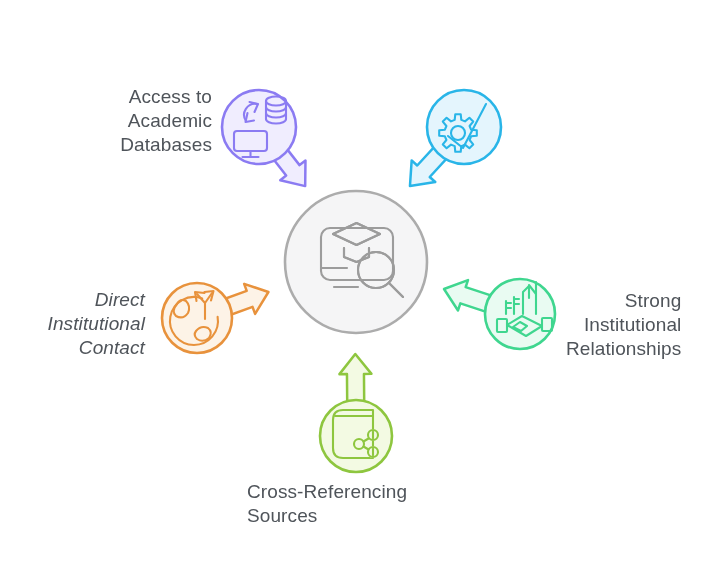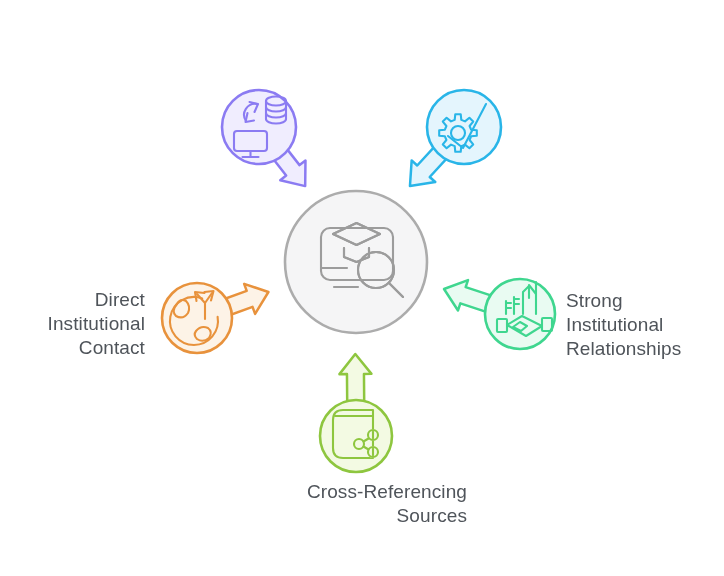--- a/index.html
+++ b/index.html
@@ -7,23 +7,23 @@
     position:relative;width:724px;height:576px;background:#ffffff;overflow:hidden;
     font-family:"Liberation Sans",sans-serif;
   }
   .stage svg{position:absolute;left:0;top:0;}
   .lbl{
     position:absolute;font-size:19px;line-height:24px;color:#4f545a;
     white-space:pre-line;letter-spacing:0.1px;
   }
   .lbl-tl{top:85px;right:512px;text-align:right;}
   .lbl-tr{top:85px;left:503px;text-align:left;}
-  .lbl-l{top:288px;right:579px;text-align:right;}
-  .lbl-r{top:289px;left:566px;text-align:left;}
-  .lbl-b{top:480px;left:247px;width:220px;text-align:right;}
+  .lbl-l{top:288px;right:579px;text-align:right;font-style:italic;}
+  .lbl-r{top:289px;left:566px;text-align:right;}
+  .lbl-b{top:480px;left:247px;width:220px;text-align:left;}
   .icon path,.icon circle,.icon rect,.icon ellipse{
     fill:none;stroke:currentColor;stroke-width:2.1;stroke-linecap:round;stroke-linejoin:round;
   }
   .node-circle{stroke-width:2.6;}
   .arrow{stroke-width:2.5;stroke-linejoin:round;}
 </style>
 </head>
 <body>
 
 <div class="stage">
@@ -144,20 +144,23 @@
 
         <circle cx="359" cy="444" r="5"></circle>
         <circle cx="373" cy="435" r="5"></circle>
         <circle cx="373" cy="452" r="5"></circle>
         <path d="M363.5,441.5 L368.5,438.5 M363.5,446.5 L368.5,449.5"></path>
       </g>
     </g>
 
   </svg>
 
+  <div class="lbl lbl-tl">Access to
+Academic
+Databases</div>
   <div class="lbl lbl-l">Direct
 Institutional
 Contact</div>
   <div class="lbl lbl-r">Strong
 Institutional
 Relationships</div>
   <div class="lbl lbl-b">Cross-Referencing
 Sources</div>
 
 </div>

